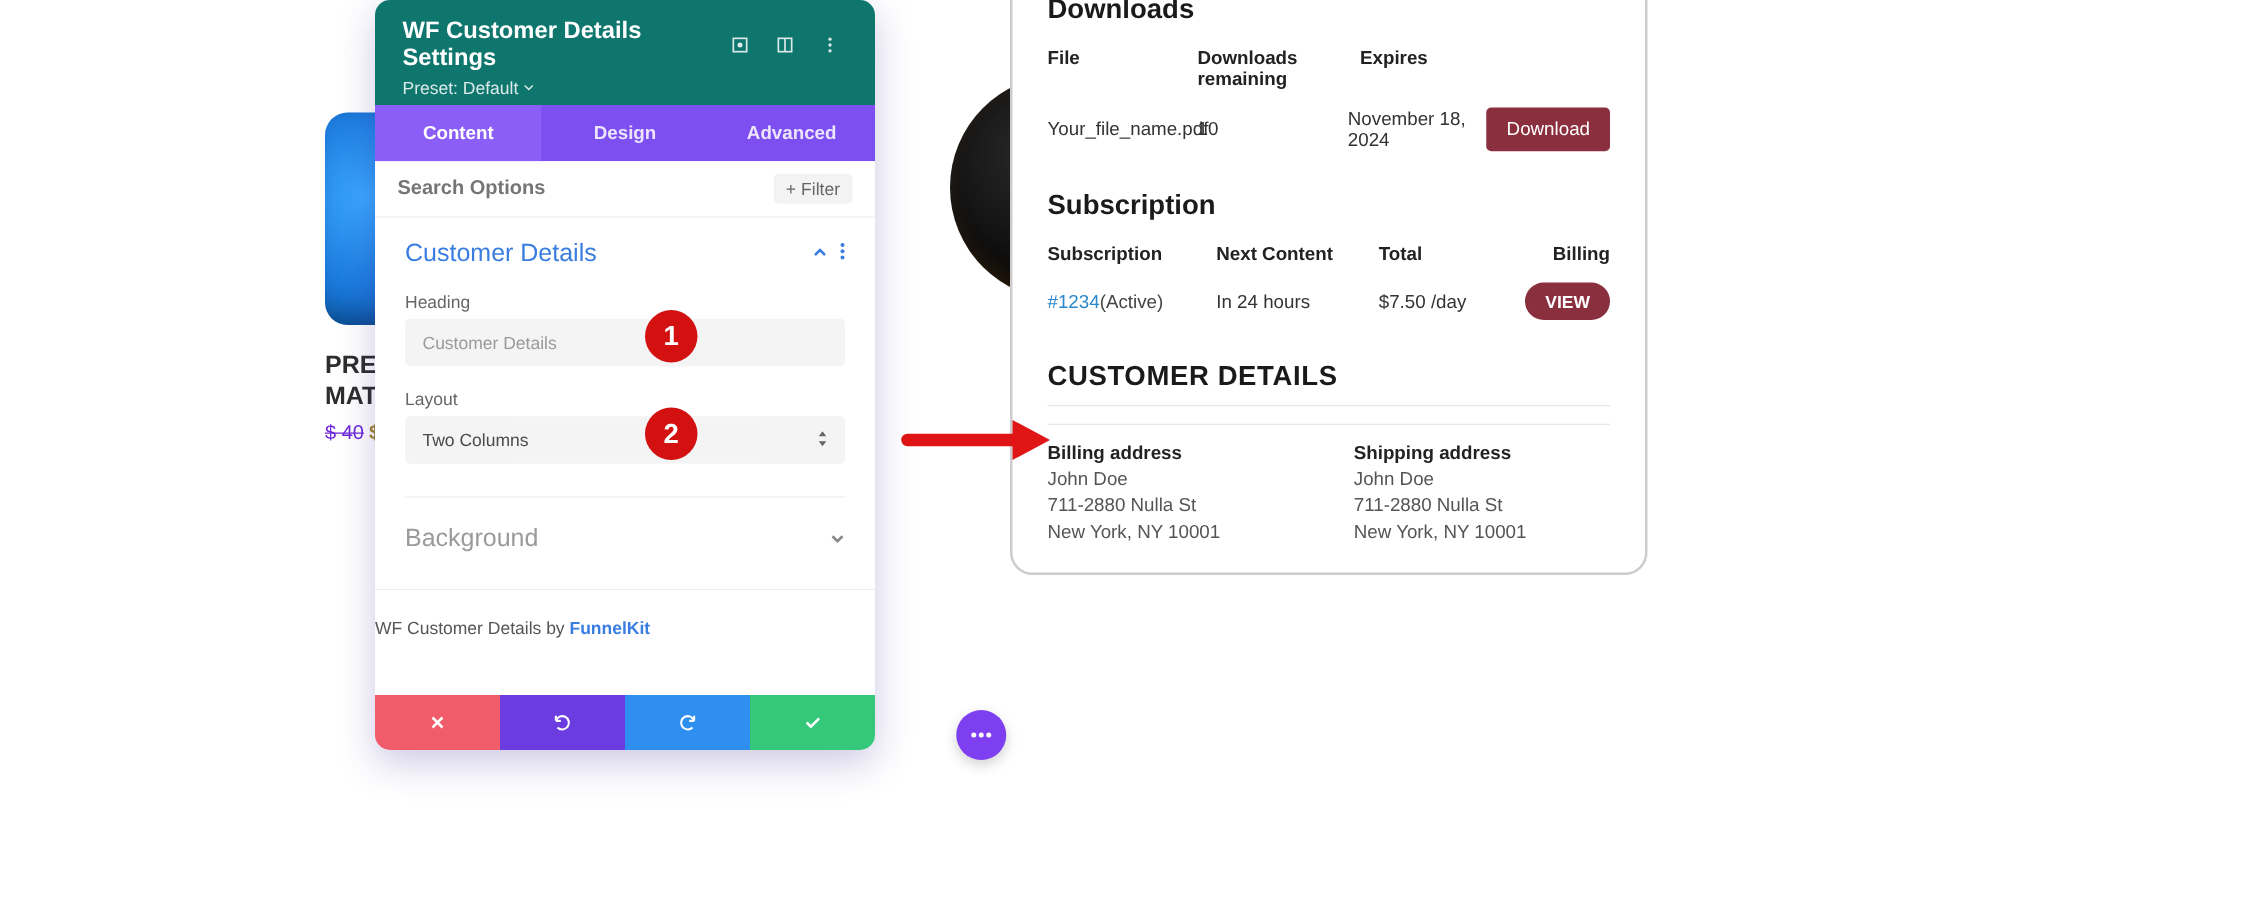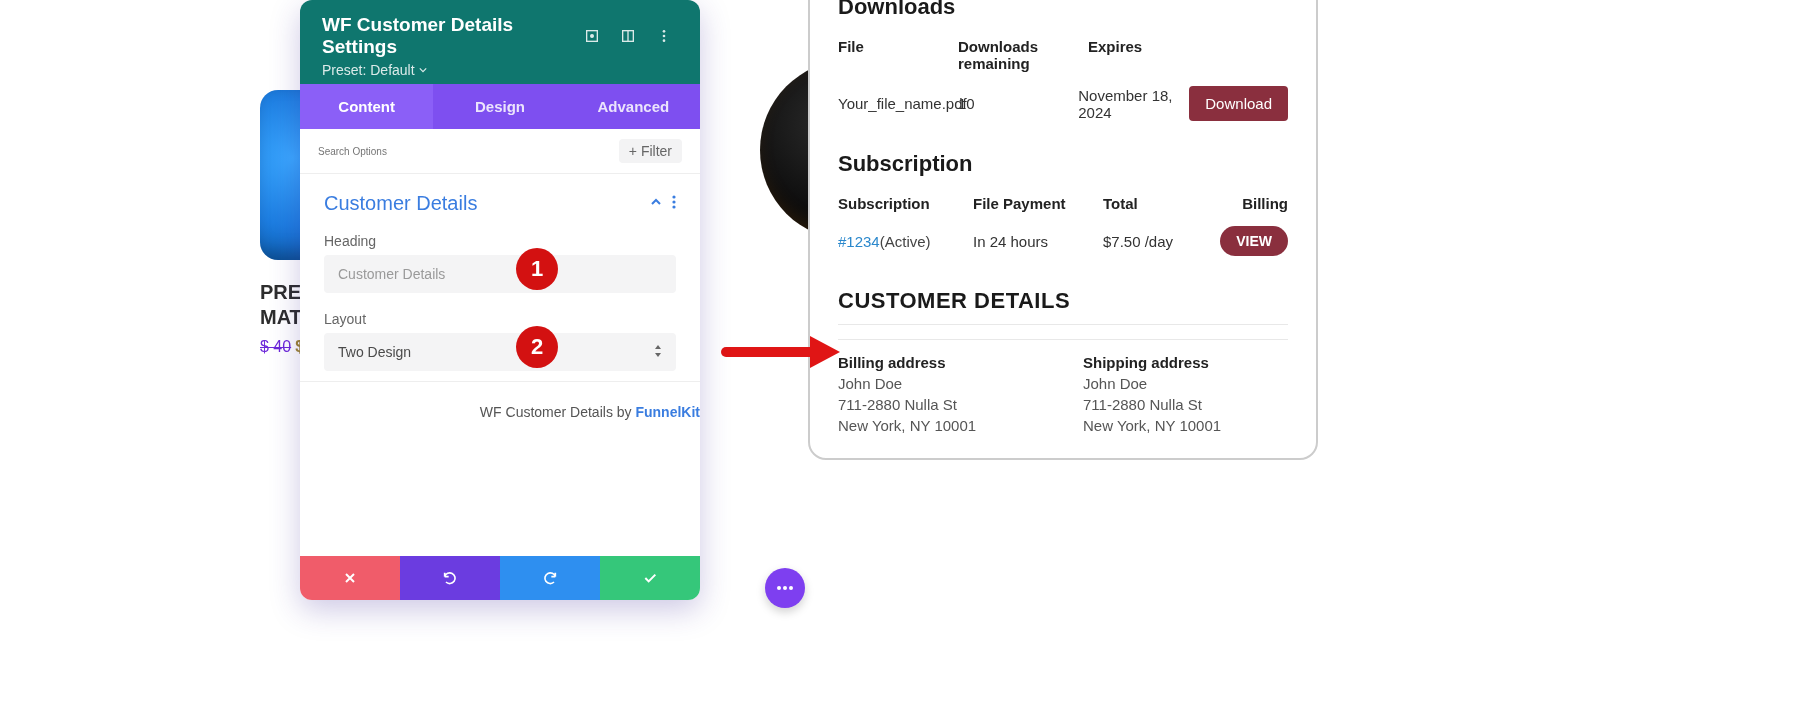--- a/index.html
+++ b/index.html
@@ -121,24 +121,25 @@
 
   .search-row {
     display:flex; align-items:center;
     padding: 10px 18px;
     border-bottom: 1px solid #eee;
     background:#fff;
   }
   .search-input {
     flex:1;
     border:none;
-    font-size:10px;
+    font-size:16px;
     color:#3b82f6;
     background:transparent;
     outline:none;
+    font-weight:bold;
   }
   .filter-btn {
     display:flex; align-items:center; gap:4px;
     color:#666; font-size:14px;
     padding:4px 10px;
     background:#f3f3f4;
     border-radius:4px;
     cursor:pointer;
   }
 
@@ -182,21 +183,21 @@
     display:flex; align-items:center; justify-content:center;
     z-index:10;
   }
   .badge1 { left:192px; top:-7px;}
   .badge2 { left:192px; top:-7px;}
 
   .background-section { margin-top:26px; padding-bottom:18px; border-top:1px solid #eee; padding-top:22px;}
   .chev-down { color:#888; font-size:14px;}
 
   .credit {
-    text-align:right;
+    text-align:left;
     font-size:14px;
     color:#555;
     padding: 22px 0 18px 0;
     border-top:1px solid #eee;
     margin-top:10px;
   }
   .credit .link { color:#3a7de0; font-weight:600;}
 
   .panel-footer {
     margin-top:auto;
@@ -369,29 +370,39 @@
     </div>
 
     <div class="field-label">Heading</div>
     <div class="text-field">
       <span>Customer Details</span>
       <div class="num-badge badge1">1</div>
     </div>
 
     <div class="field-label">Layout</div>
     <div class="select-field">
-      <span>Two Design</span>
+      <span>Two Columns</span>
       <span class="select-caret">
         <svg width="8" height="12" viewBox="0 0 8 12" fill="#666">
             <path d="M4 0L1 4h6zM4 12l3-4H1z"></path>
           </svg>
       </span>
       <div class="num-badge badge2">2</div>
     </div>
 
+    <div class="background-section">
+      <div class="section-row">
+        <div class="section-title muted">Background</div>
+        <span class="chev-down">
+          <svg width="12" height="12" viewBox="0 0 12 12">
+              <path d="M2 4l4 4 4-4" stroke="#888" stroke-width="2" fill="none"></path>
+            </svg>
+        </span>
+      </div>
+    </div>
   </div>
 
   <div class="credit">
     <span>WF Customer Details by </span><span class="link">FunnelKit</span>
   </div>
 
   <div class="panel-footer">
     <div class="fbtn red">
       <svg class="icon" viewBox="0 0 24 24" stroke="#fff" stroke-width="3" fill="none">
           <path d="M6 6l12 12M18 6L6 18"></path>
@@ -446,21 +457,21 @@
       <div class="col-act">
         <div class="btn-dl">Download</div>
       </div>
     </div>
   </div>
 
   <h2 style="margin-top:30px;">Subscription</h2>
   <div class="sub-table">
     <div class="sub-head">
       <div class="col-sub">Subscription</div>
-      <div class="col-np">File Payment</div>
+      <div class="col-np">Next Content</div>
       <div class="col-tot">Total</div>
       <div class="col-act2">Billing</div>
     </div>
     <div class="sub-row">
       <div class="col-sub">
         <span class="sub-link">#1234</span><span class="sub-status">(Active)</span>
       </div>
       <div class="col-np">In 24 hours</div>
       <div class="col-tot">$7.50 /day</div>
       <div class="col-act2">

